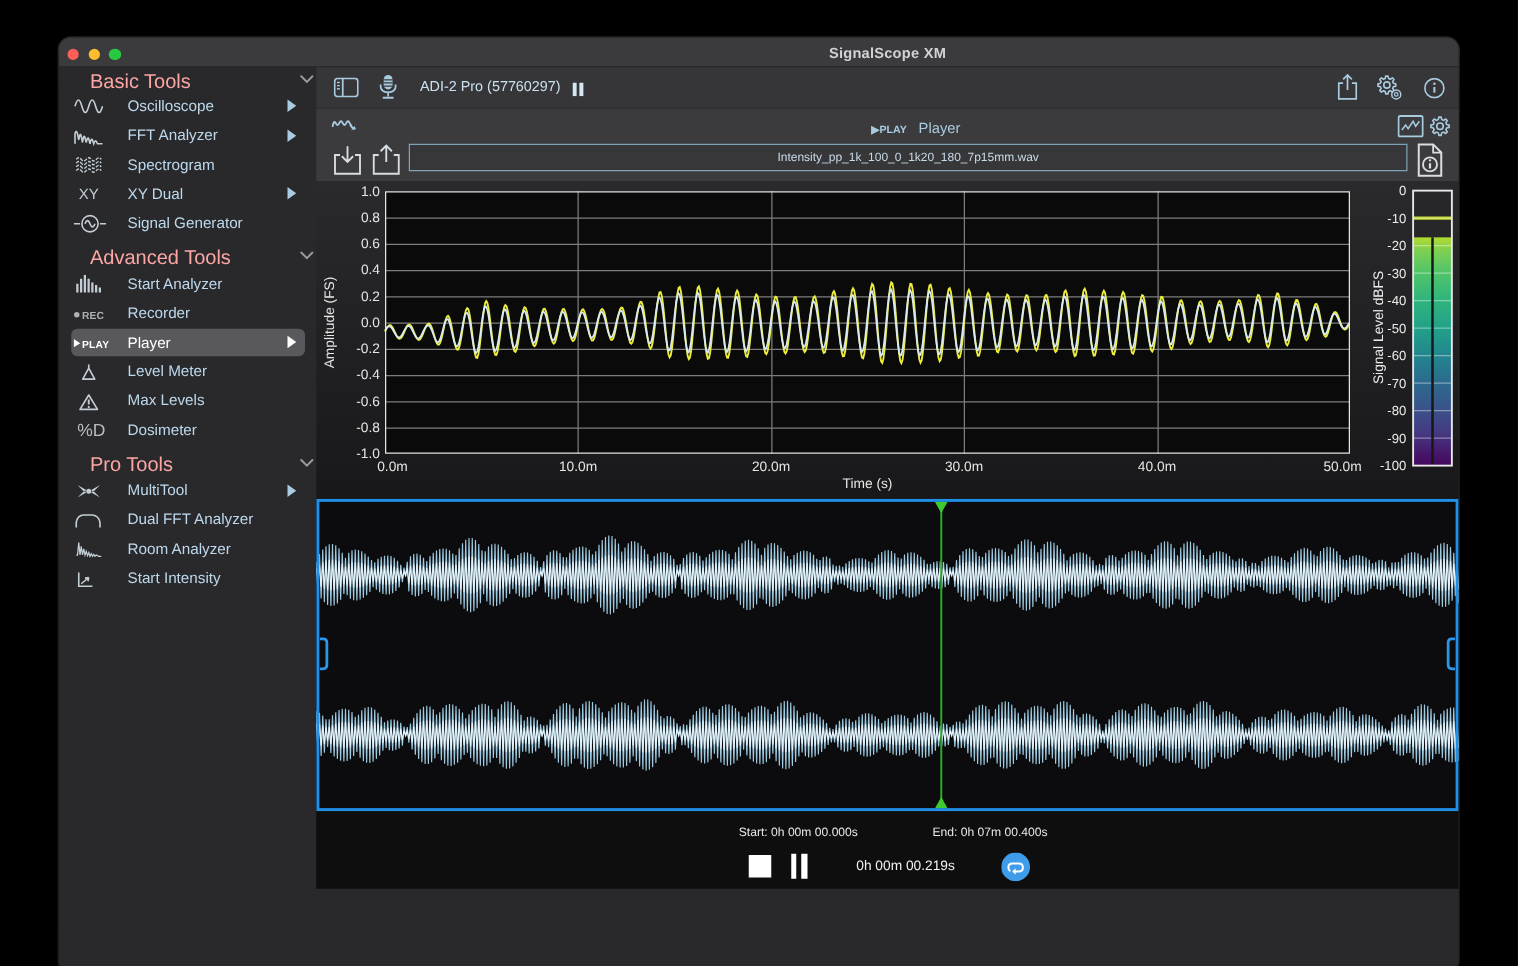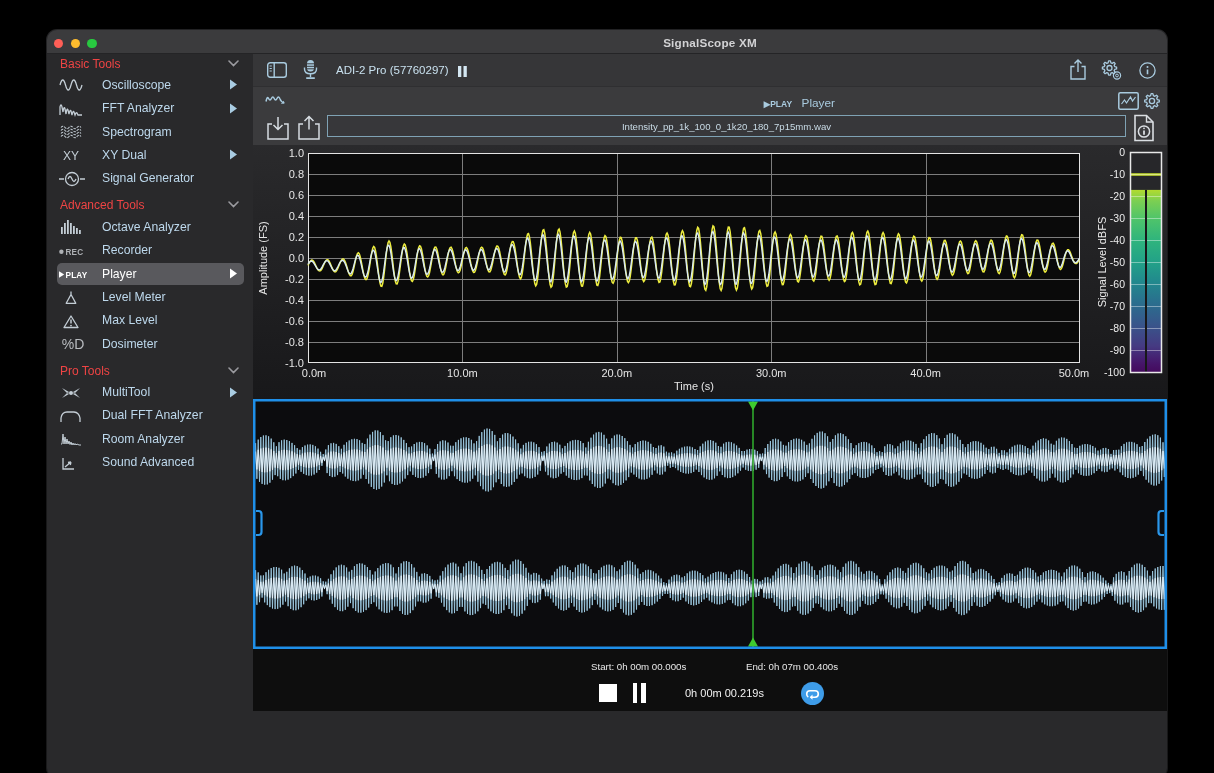--- a/index.html
+++ b/index.html
@@ -11,21 +11,21 @@
   .tl{position:absolute;top:9px;width:9.4px;height:9.4px;border-radius:50%}
   .title{position:absolute;top:0;left:0;width:1326px;height:24px;line-height:25px;text-align:center;
          font-size:11.7px;font-weight:bold;color:#d2d2d4;letter-spacing:.2px}
   .sidebar{position:absolute;left:0;top:24px;width:206px;height:657px;background:#29292b}
   .toolbar1{position:absolute;left:206px;top:24px;width:914px;height:32px;background:#363638}
   .toolbar2{position:absolute;left:206px;top:56px;width:914px;height:59px;background:#3b3b3d;border-top:1px solid #2f2f31}
   .chartzone{position:absolute;left:206px;top:115px;width:914px;height:254px;background:linear-gradient(#2a2a2c,#18181a)}
   .wavezone{position:absolute;left:206px;top:369px;width:914px;height:250px;background:#0c0c0e}
   .botzone{position:absolute;left:206px;top:619px;width:914px;height:62px;background:#0e0e0e}
   
-  .shead{position:absolute;left:13px;width:193px;height:16px;color:#ef4444;font-size:12px}
+  .shead{position:absolute;left:25px;width:193px;height:16px;color:#fca5a5;font-size:16px}
   .shead .chev{position:absolute;right:14px;top:0px;color:#9a9a9f}
   .srow{position:absolute;left:0;width:206px;height:22px}
   .srow .ric{position:absolute;left:12px;top:0;width:28px;height:22px;text-align:center;color:#c3cdd5}
   .srow .rtx{position:absolute;left:55px;top:3.5px;font-size:12.2px;color:#bdd8ec}
   .srow .arr{position:absolute;right:15px;top:5px}
   .selrow{position:absolute;left:10px;width:187px;height:22px;background:#59595d;border-radius:5px}
   svg{display:block}
   svg text{font-family:"Liberation Sans",sans-serif}
 </style>
 </head>
@@ -120,21 +120,21 @@
         <svg width="24" height="16" viewBox="0 0 24 16" style="">
           <rect x="2" y="8" width="1.8" height="7" fill="#c3cdd5"></rect>
           <rect x="5" y="4" width="1.8" height="11" fill="#c3cdd5"></rect>
           <rect x="8" y="1" width="1.8" height="14" fill="#c3cdd5"></rect>
           <rect x="11" y="4" width="1.8" height="11" fill="#c3cdd5"></rect>
           <rect x="14" y="7" width="1.8" height="8" fill="#c3cdd5"></rect>
           <rect x="17" y="9" width="1.8" height="6" fill="#c3cdd5"></rect>
           <rect x="20" y="11" width="1.8" height="4" fill="#c3cdd5"></rect>
         </svg>
       </span>
-      <span class="rtx">Octave Analyzer</span>
+      <span class="rtx">Start Analyzer</span>
     </div>
     <div class="srow" style="top:209.6px">
       <span class="ric" style="left:12px;width:30px;padding-top:7px">
         <svg width="26" height="9" viewBox="0 0 26 9">
           <circle cx="2.4" cy="4.7" r="2.2" fill="#aeb1b5"></circle>
           <text x="6.5" y="8" font-size="8.2" font-weight="bold" fill="#aeb1b5" font-family="Liberation Sans" letter-spacing="0.2">REC</text>
         </svg>
       </span>
       <span class="rtx">Recorder</span>
     </div>
@@ -162,21 +162,21 @@
       <span class="rtx">Level Meter</span>
     </div>
     <div class="srow" style="top:279.9px">
       <span class="ric" style="padding-top:3px">
         <svg width="24" height="17" viewBox="0 0 24 17" style="">
           <path d="M12,3 L19,14.5 L5,14.5 Z" stroke="#c3cdd5" fill="none" stroke-width="1.3" stroke-linejoin="round"></path>
           <path d="M12,6.5 L12,10.5" stroke="#c3cdd5" stroke-width="1.5"></path>
           <circle cx="12" cy="12.6" r="0.9" fill="#c3cdd5"></circle>
         </svg>
       </span>
-      <span class="rtx">Max Level</span>
+      <span class="rtx">Max Levels</span>
     </div>
     <div class="srow" style="top:303.5px">
       <span class="ric" style="line-height:20px"><span style="font-size:14px;color:#b9bcc0">%D</span></span>
       <span class="rtx">Dosimeter</span>
     </div>
     <div class="shead" style="top:334.0px">Pro Tools<span class="chev" style="top:3px">
         <svg width="11" height="7" viewBox="0 0 11 7">
           <path d="M1,1 L5.5,5.5 L10,1" stroke="#9a9a9f" stroke-width="1.6" fill="none" stroke-linecap="round"></path>
         </svg>
       </span></div>
@@ -210,21 +210,21 @@
       </span>
       <span class="rtx">Room Analyzer</span>
     </div>
     <div class="srow" style="top:421.9px">
       <span class="ric" style="padding-top:3px">
         <svg width="24" height="16" viewBox="0 0 24 16" style="">
           <path d="M4,3 L4,14 L15,14" stroke="#c3cdd5" fill="none" stroke-width="1.3"></path>
           <path d="M6,12 L12,7 M12,7 L9,7.5 M12,7 L11.3,10" stroke="#c3cdd5" fill="none" stroke-width="1.3"></path>
         </svg>
       </span>
-      <span class="rtx">Sound Advanced</span>
+      <span class="rtx">Start Intensity</span>
     </div>
 
 <div class="abs" style="left:220px;top:32px">
       <svg width="20" height="16" viewBox="0 0 20 16" style="">
         <rect x="0.7" y="0.7" width="18.6" height="14.6" rx="2.5" stroke="#a9cbdf" fill="none" stroke-width="1.4"></rect>
         <path d="M7.2,1 L7.2,15" stroke="#a9cbdf" stroke-width="1.4"></path>
         <path d="M2.6,4 L4.8,4 M2.6,6.5 L4.8,6.5 M2.6,9 L4.8,9" stroke="#a9cbdf" stroke-width="1.1"></path>
       </svg>
     </div>
 <div class="abs" style="left:256px;top:29px">
@@ -265,21 +265,21 @@
       </svg>
     </div>
 
 <div class="abs" style="left:218px;top:63px">
       <svg width="22" height="16" viewBox="0 0 22 16" style="">
         <path d="M1,8.5 Q2.2,2.5 3.6,5.5 Q5,8.5 6.4,5.5 Q7.8,2.5 9.2,5.5 Q10.6,8.5 12,5.5 Q13.4,2.5 14.8,5.5 L15.8,7.5" stroke="#a9cbdf" fill="none" stroke-width="1.5"></path>
         <path d="M15.3,6.8 Q16.5,9.5 19,10" stroke="#a9cbdf" fill="none" stroke-width="1.5"></path>
         <path d="M19.8,10.2 L15.9,10.9 L18.6,7.7 Z" fill="#a9cbdf"></path>
       </svg>
     </div>
-<div class="abs" style="left:608px;top:63px;width:180px;text-align:right">
+<div class="abs" style="left:650px;top:63px;width:180px;text-align:left">
   <span style="font-size:8.5px;font-weight:bold;color:#a9cbdf">▶PLAY</span>
   <span style="font-size:11.8px;color:#a9cbdf;margin-left:5px">Player</span>
 </div>
 <div class="abs" style="left:1071px;top:62px">
       <svg width="21" height="18" viewBox="0 0 21 18" style="">
         <rect x="0.8" y="0.8" width="19.4" height="16.4" rx="1.5" stroke="#a9cbdf" fill="none" stroke-width="1.5"></rect>
         <path d="M3.5,12 l3,-4 2,3 4,-6 2,4 3,-4" stroke="#a9cbdf" fill="none" stroke-width="1.2"></path>
       </svg>
     </div>
 <div class="abs" style="left:1096px;top:62px">

